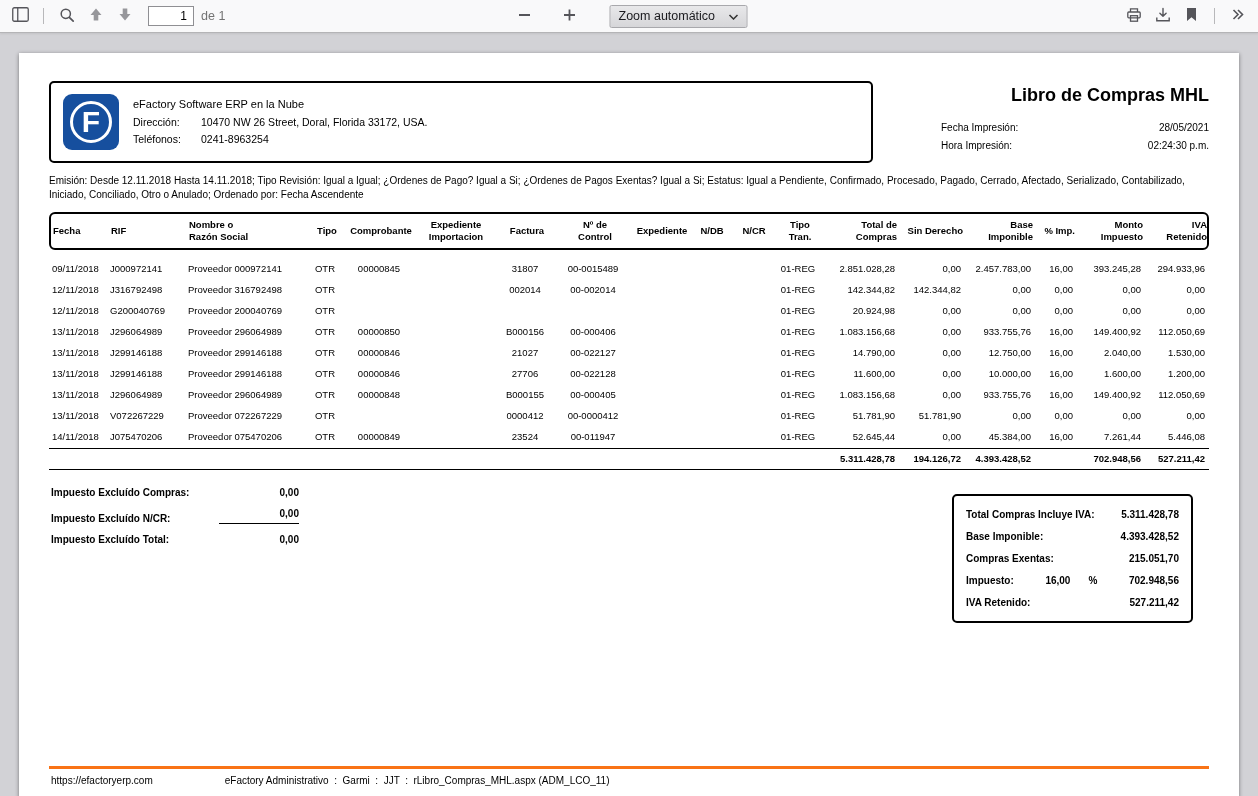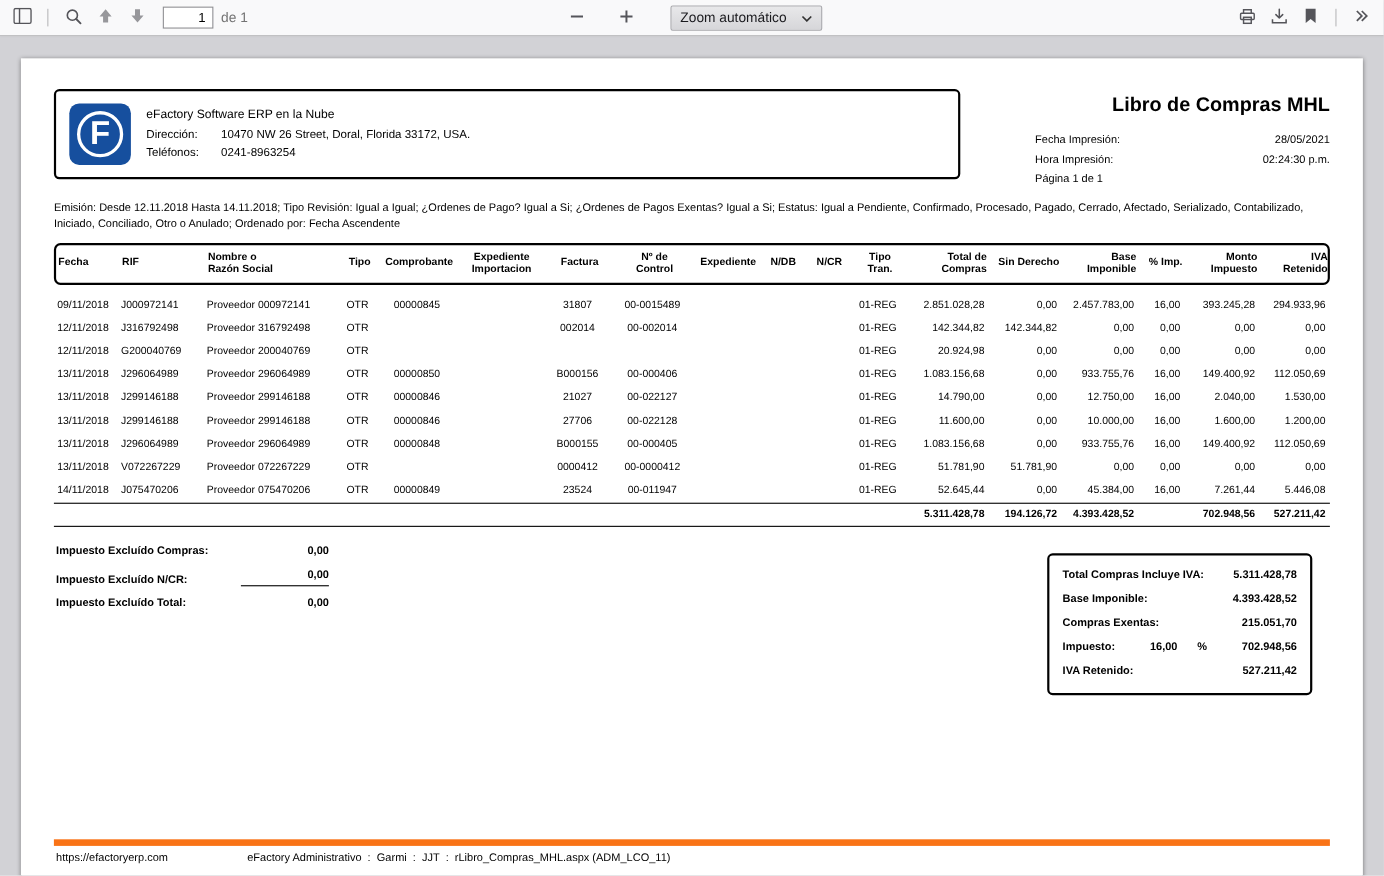--- a/index.html
+++ b/index.html
@@ -70,21 +70,21 @@
   .ex-row { display:flex; justify-content:space-between; align-items:flex-end; padding:5px 0; }
   .ex-value { width:80px; text-align:right; }
   .ex-row.underlined .ex-value { border-bottom:1.5px solid #000; padding-bottom:4px; }
   .summary-wrap { margin-right:16px; margin-top:12px; }
   .summary-box { width:241px; border:2px solid #000; border-radius:5px; padding:7px 12px 8px;
                  font-size:10px; font-weight:bold; }
   .sum-row { display:flex; justify-content:space-between; padding:5.5px 0; }
   .sum-mid { display:flex; gap:18px; }
 
   
-  .doc-footer { margin-top:auto; border-top:6px solid #f97316; padding:6px 2px 0;
+  .doc-footer { margin-top:auto; border-top:3px solid #f97316; padding:6px 2px 0;
                 font-size:10px; display:flex; gap:72px; white-space:pre; }
   .footer-url { color:#000; text-decoration:none; }
 </style>
 </head>
 <body>
 
 <div class="toolbar">
   <div class="tb-group">
     <button class="tb-btn">
       <span>
@@ -208,24 +208,20 @@
 
       <div class="report-info">
         <div class="report-title">Libro de Compras MHL</div>
         <div class="ri-row">
           <span>Fecha Impresión:</span>
           <span>28/05/2021</span>
         </div>
         <div class="ri-row">
           <span>Hora Impresión:</span>
           <span>02:24:30 p.m.</span>
-        </div>
-        <div class="ri-row">
-          <span>Página 1 de 1</span>
-          <span></span>
         </div>
       </div>
     </div>
 
     <div class="emision">Emisión: Desde 12.11.2018  Hasta 14.11.2018; Tipo Revisión: Igual a Igual; ¿Ordenes de Pago? Igual a Si; ¿Ordenes de Pagos Exentas? Igual a Si; Estatus: Igual a Pendiente, Confirmado, Procesado, Pagado, Cerrado, Afectado, Serializado, Contabilizado, Iniciado, Conciliado, Otro o Anulado; Ordenado por: Fecha Ascendente</div>
 
     <div class="tbl">
       <div class="tbl-header">
           <div class="hcell c0">Fecha</div>
           <div class="hcell c1">RIF</div>

